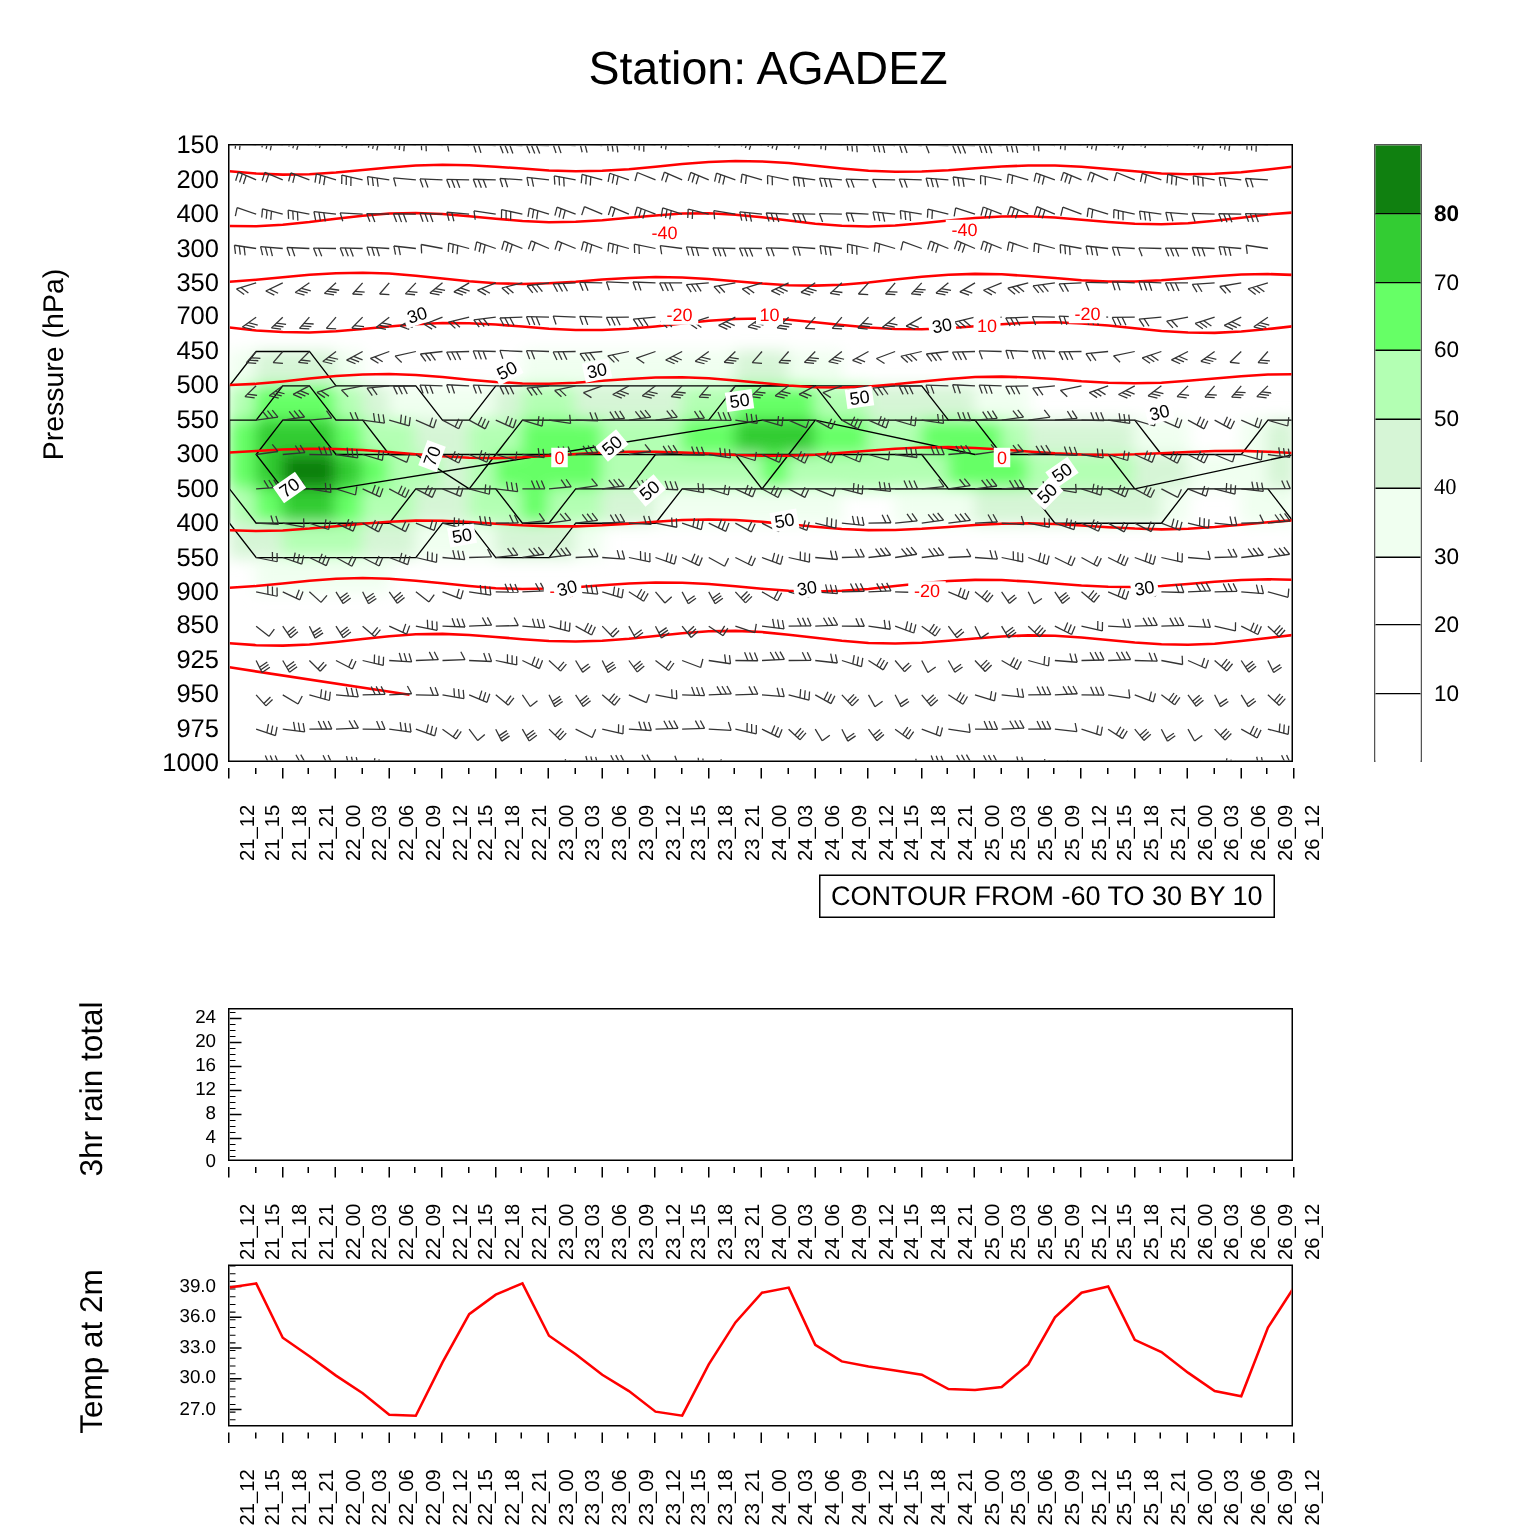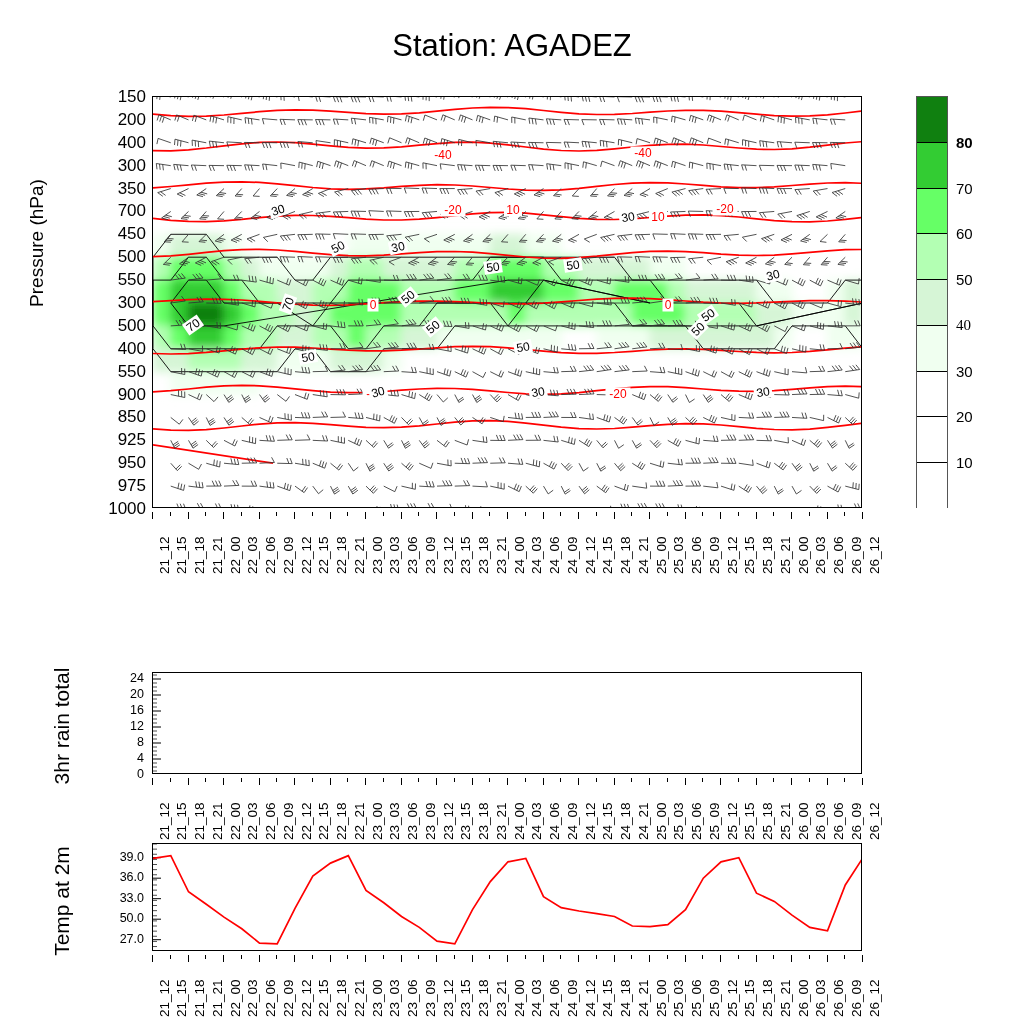--- a/index.html
+++ b/index.html
@@ -3003,20 +3003,21 @@
       <div class="xtl" style="left: 662.25px; top: 62px;">26_03</div>
       <div class="tickmark" style="left: 656.75px; top: 0px; width: 1px; height: 4px;"></div>
       <div class="xtl" style="left: 680px; top: 62px;">26_06</div>
       <div class="tickmark" style="left: 674.5px; top: 0px; width: 1px; height: 7px;"></div>
       <div class="xtl" style="left: 697.75px; top: 62px;">26_09</div>
       <div class="tickmark" style="left: 692.25px; top: 0px; width: 1px; height: 4px;"></div>
       <div class="xtl" style="left: 715.5px; top: 62px;">26_12</div>
       <div class="tickmark" style="left: 710px; top: 0px; width: 1px; height: 7px;"></div>
     </div>
 
+  <div id="contour-legend">CONTOUR FROM -60 TO 30 BY 10</div>
 
   <div id="colorbar">
       <div class="cb-band" style="height: 45.7778px; background: rgb(16, 128, 16);"></div>
       <div class="cb-band" style="height: 45.7778px; background: rgb(51, 204, 51);"></div>
       <div class="cb-band" style="height: 45.7778px; background: rgb(102, 255, 102);"></div>
       <div class="cb-band" style="height: 45.7778px; background: rgb(179, 255, 179);"></div>
       <div class="cb-band" style="height: 45.7778px; background: rgb(214, 245, 214);"></div>
       <div class="cb-band" style="height: 45.7778px; background: rgb(240, 255, 240);"></div>
       <div class="cb-band" style="height: 45.7778px; background: rgb(255, 255, 255);"></div>
       <div class="cb-band" style="height: 45.7778px; background: rgb(255, 255, 255);"></div>
@@ -3159,21 +3160,21 @@
       <div class="tickmark" style="left: 692.25px; top: 0px; width: 1px; height: 4px;"></div>
       <div class="xtl" style="left: 715.5px; top: 62px;">26_12</div>
       <div class="tickmark" style="left: 710px; top: 0px; width: 1px; height: 7px;"></div>
     </div>
 
   <div id="temp-title">
       <span>Temp at 2m</span>
     </div>
   <div id="temp-ylabels">
       <div class="ylab-temp" style="top: 89.6962px;">27.0</div>
-      <div class="ylab-temp" style="top: 69.1899px;">50.0</div>
+      <div class="ylab-temp" style="top: 69.1899px;">30.0</div>
       <div class="ylab-temp" style="top: 48.6835px;">33.0</div>
       <div class="ylab-temp" style="top: 28.1772px;">36.0</div>
       <div class="ylab-temp" style="top: 7.67089px;">39.0</div>
     </div>
   <div id="temp-panel">
     <svg id="temp-svg" width="710" height="108" viewBox="0 0 710 108">
         <line x1="0" y1="95.69620253164557" x2="8" y2="95.69620253164557" stroke="#000" stroke-width="1"></line>
         <line x1="0" y1="75.18987341772151" x2="8" y2="75.18987341772151" stroke="#000" stroke-width="1"></line>
         <line x1="0" y1="54.68354430379747" x2="8" y2="54.68354430379747" stroke="#000" stroke-width="1"></line>
         <line x1="0" y1="34.17721518987342" x2="8" y2="34.17721518987342" stroke="#000" stroke-width="1"></line>

